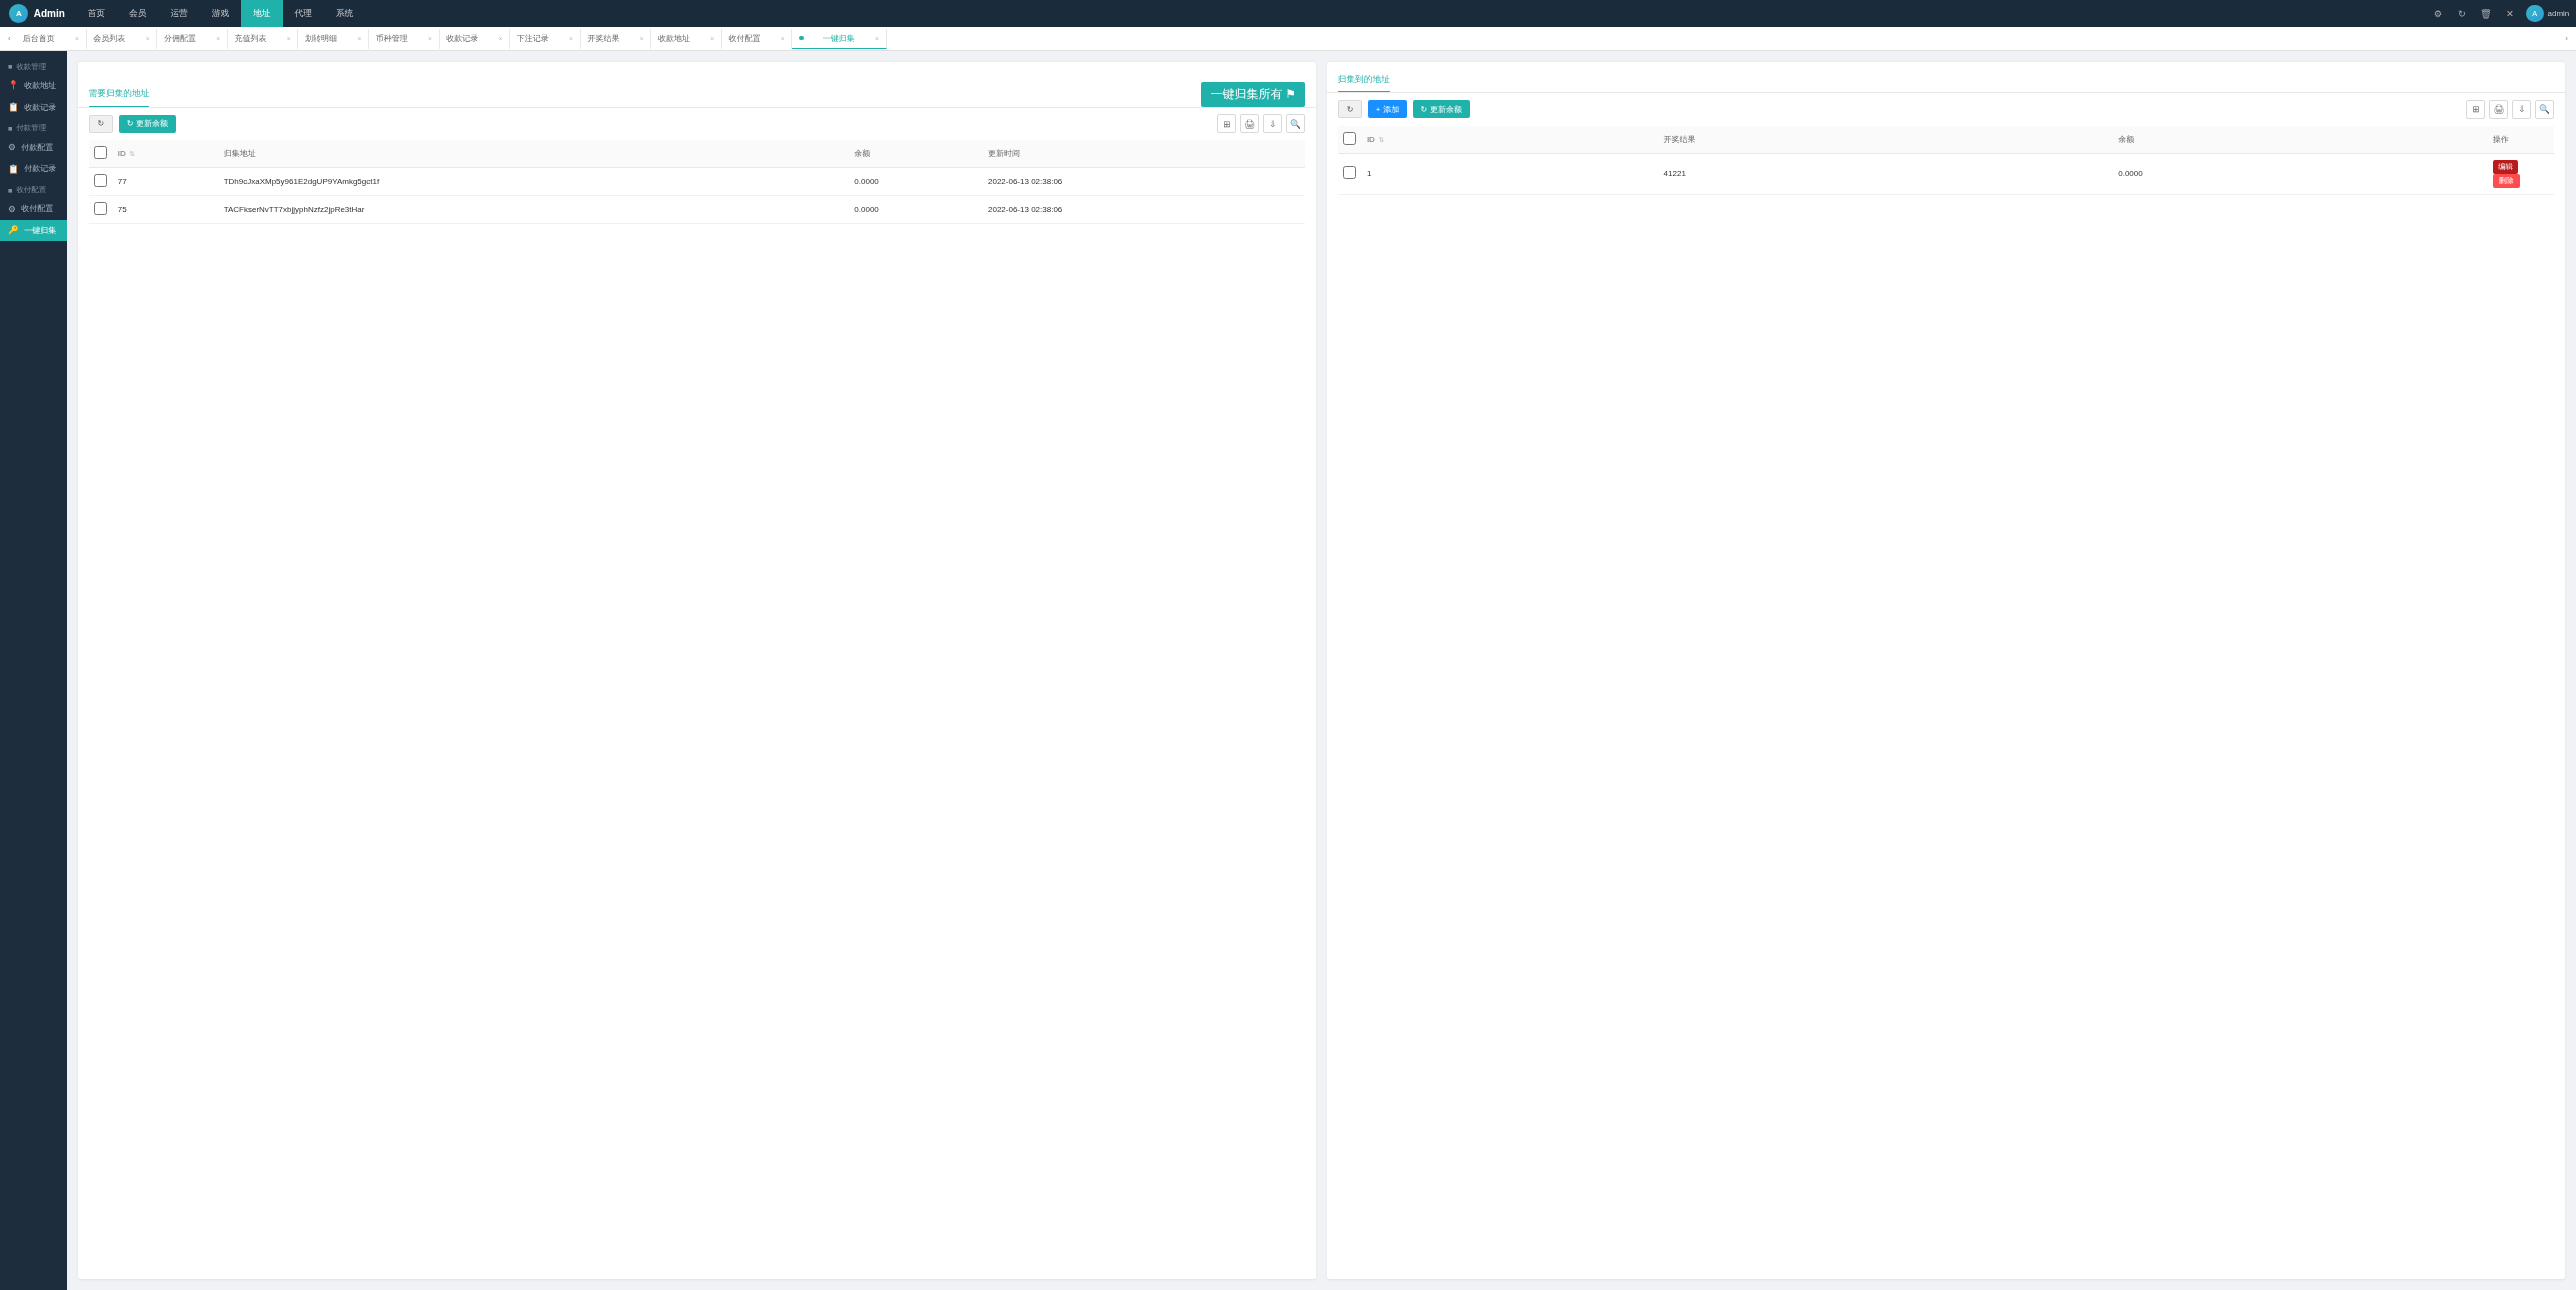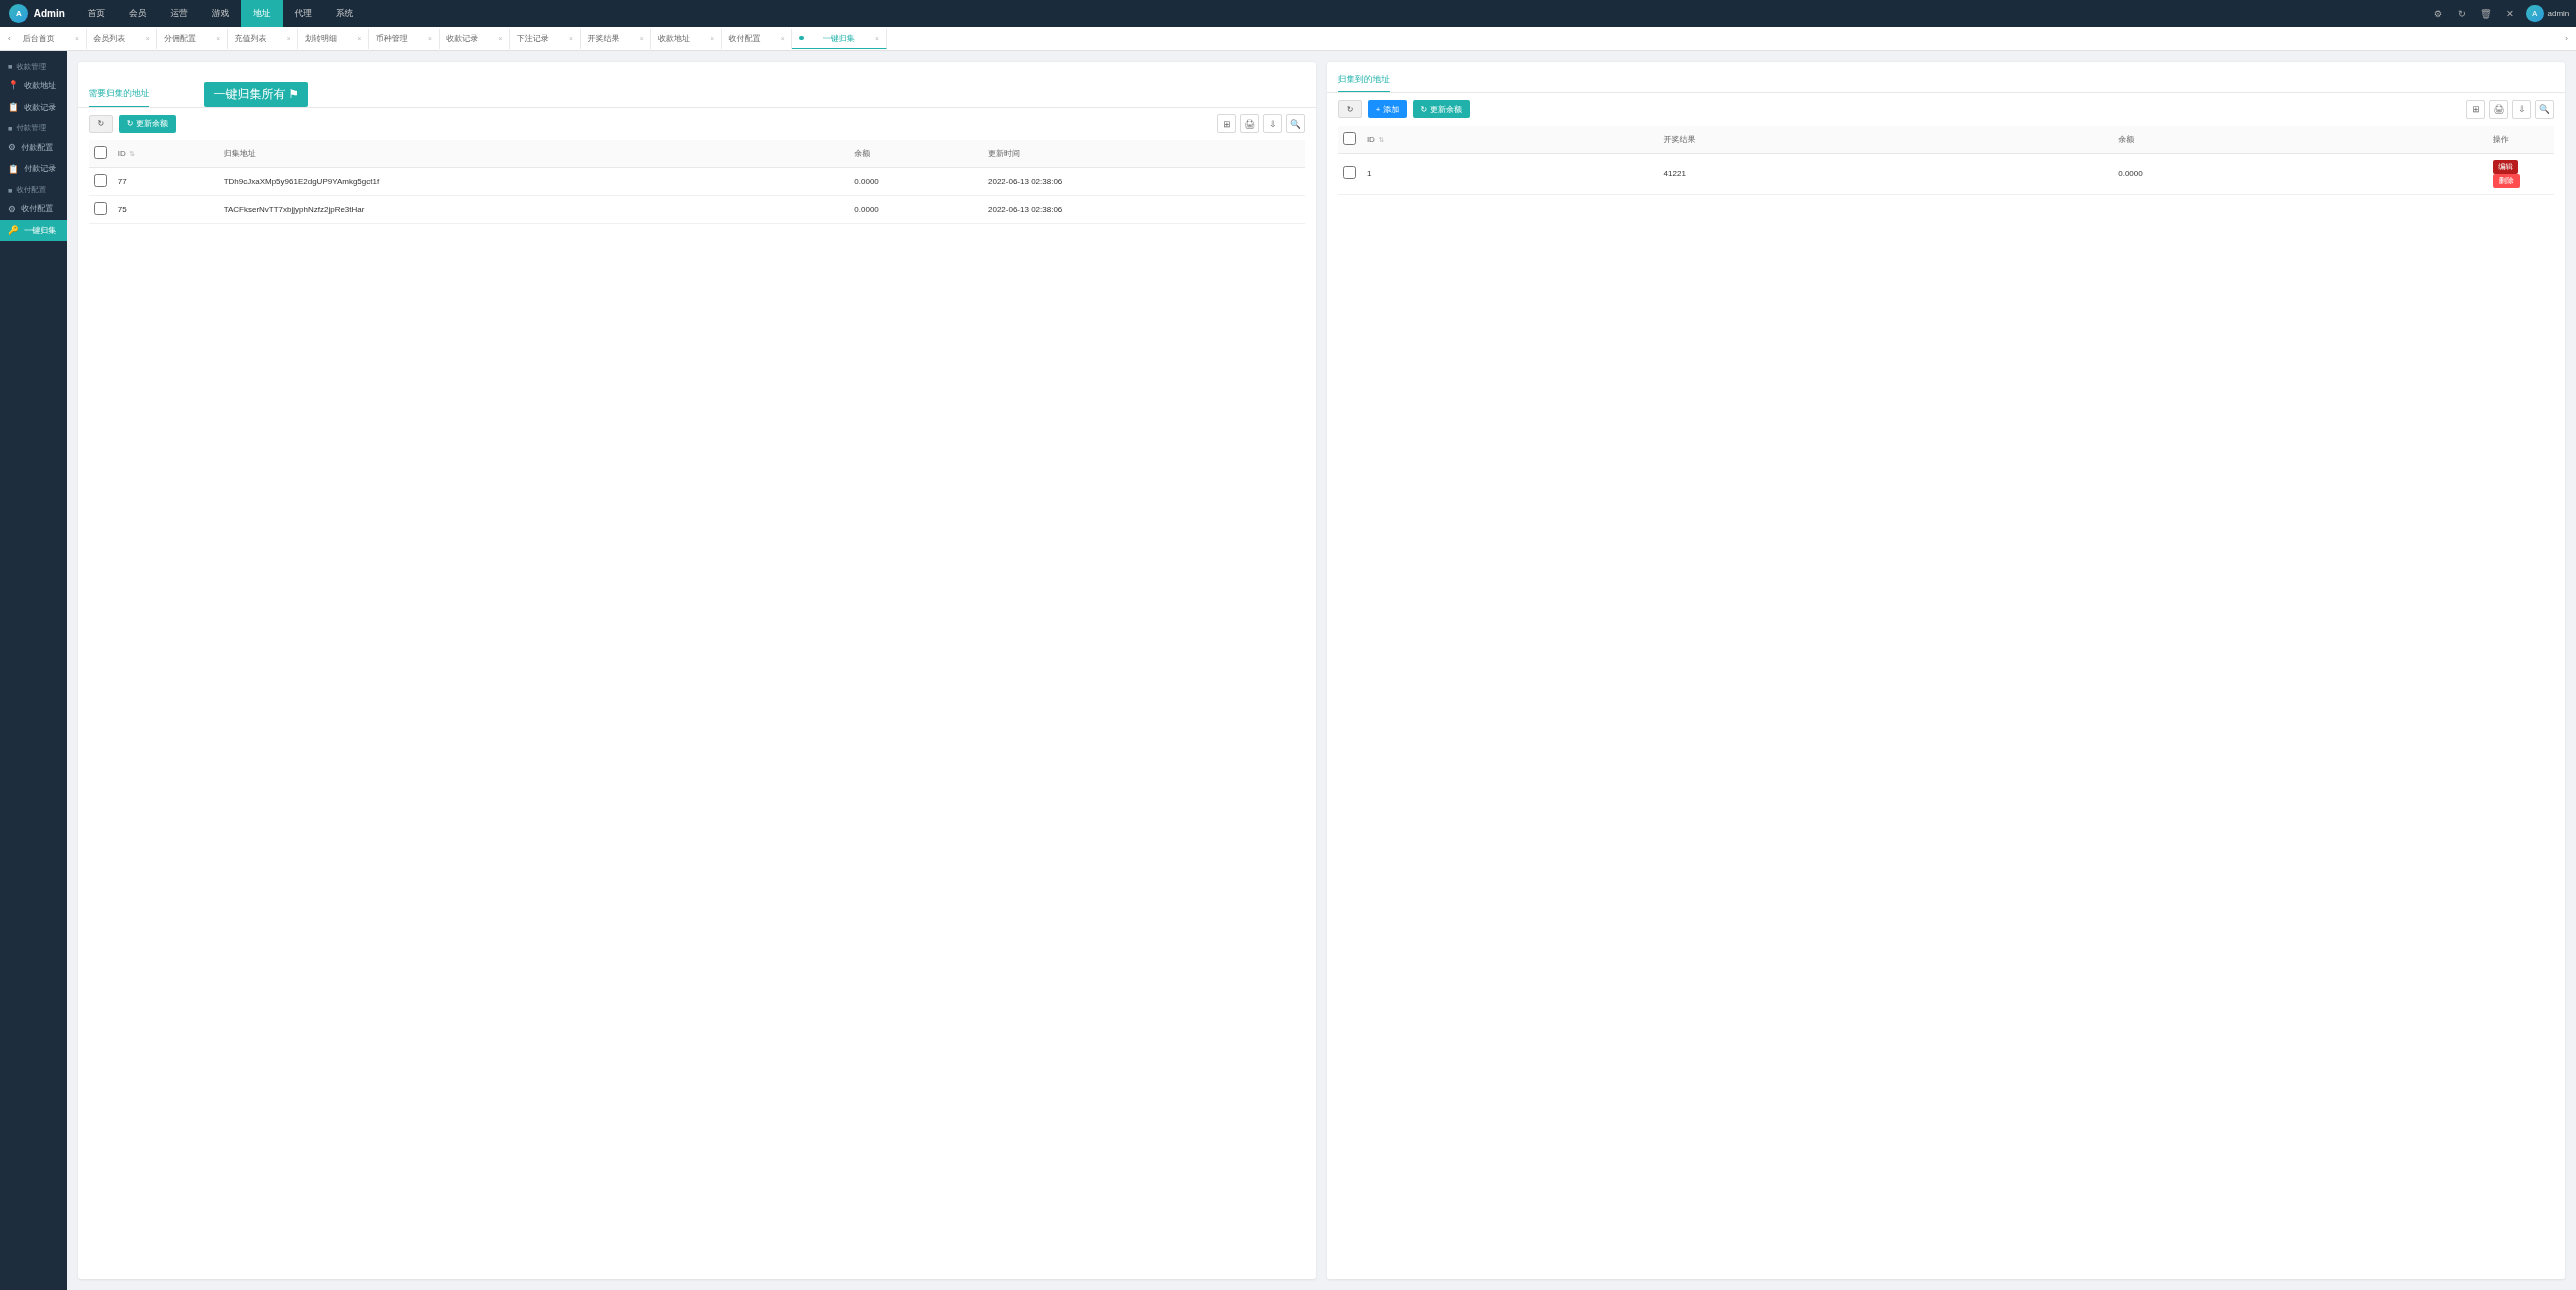--- a/index.html
+++ b/index.html
@@ -284,21 +284,21 @@
     <div class="sidebar-item active">
       <span class="si-icon">🔑</span>
       <span>一键归集</span>
     </div>
   </div>
 
   <div class="main-content">
 
     <div class="panel panel-left">
       <div class="panel-header">
-        <div style="display:flex; justify-content:flex-start; align-items:flex-end;gap:44px;">
+        <div style="display:flex; justify-content:space-between; align-items:flex-end;gap:44px;">
           <span class="panel-title-tab">需要归集的地址</span>
           <button class="one-key-btn">
             <span>一键归集所有</span>
             <span>⚑</span>
           </button>
         </div>
       </div>
       <div class="panel-toolbar">
         <div class="toolbar-left">
           <button class="btn btn-refresh">

